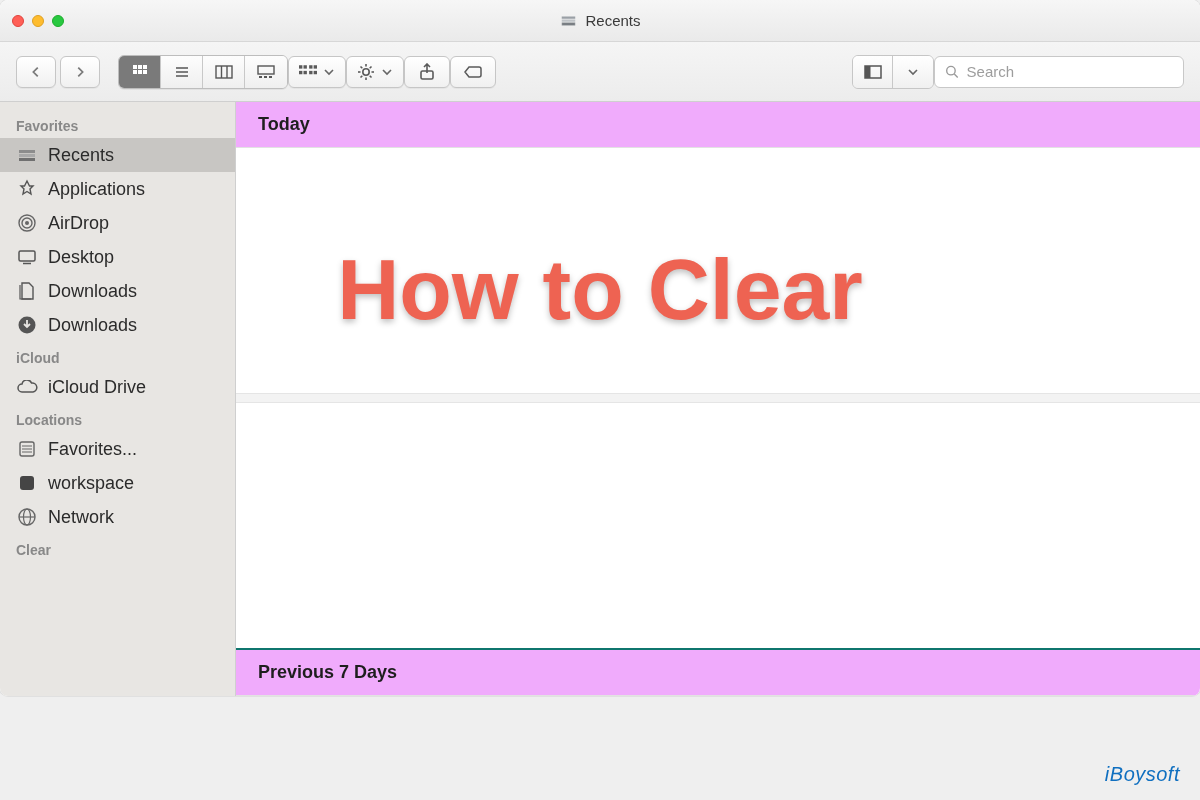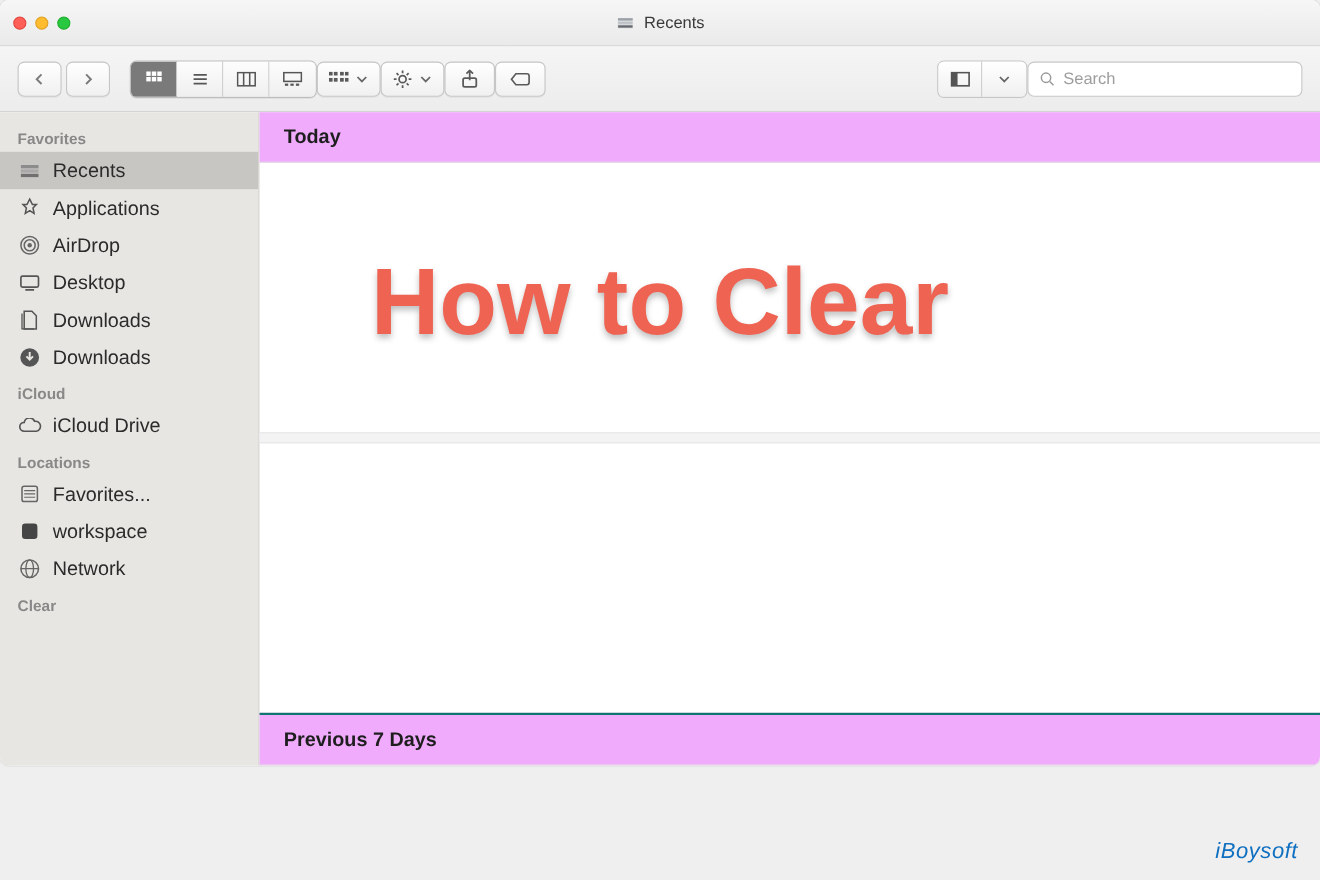--- a/index.html
+++ b/index.html
@@ -32,21 +32,21 @@
 .body{flex:1;display:flex;min-height:0}
 .sidebar{width:236px;background:#e8e6e3;border-right:1px solid #cfcfcf;padding-top:8px;overflow:hidden}
 .sb-head{font-size:14px;color:#888;padding:8px 16px 4px;font-weight:700}
 .sb-item{display:flex;align-items:center;gap:10px;padding:6px 16px;font-size:18px;color:#2b2b2b;cursor:default}
 .sb-item.selected{background:#c8c6c3}
 .sb-item .ic{width:22px;height:22px;display:flex;align-items:center;justify-content:center;color:#555}
 .content{flex:1;display:flex;flex-direction:column;background:#fff}
 .section-head{background:#f0abfc;border-bottom:1px solid #e2e2e2;padding:12px 22px;font-weight:700;font-size:18px;color:#1e1e1e}
 .section-head.prev{border-top:2px solid #0f766e}
 .section-body{flex:1}
-.overlay-text{position:absolute;top:220px;left:0;width:1200px;text-align:center;font-size:86px;font-weight:700;line-height:1.28;color:#ee6352;text-shadow:0 3px 6px rgba(0,0,0,.25),0 0 2px #fff;pointer-events:none}
+.overlay-text{position:absolute;top:234px;left:0;width:1200px;text-align:center;font-size:86px;font-weight:700;line-height:1.28;color:#ee6352;text-shadow:0 3px 6px rgba(0,0,0,.25),0 0 2px #fff;pointer-events:none}
 .watermark{position:absolute;right:20px;bottom:14px;font-size:20px;font-weight:400;font-style:italic;color:#0f6fc0;letter-spacing:.5px;pointer-events:none}
 .watermark .dot-i{color:#0f6fc0}
 svg{display:block}
 .chev{width:12px;height:12px}
 </style>
 </head>
 <body>
 
 <div class="window">
 

